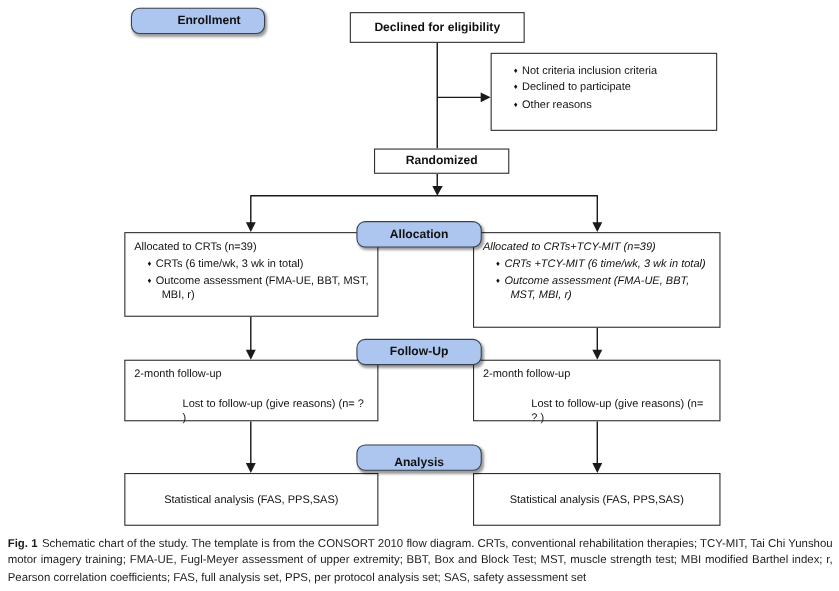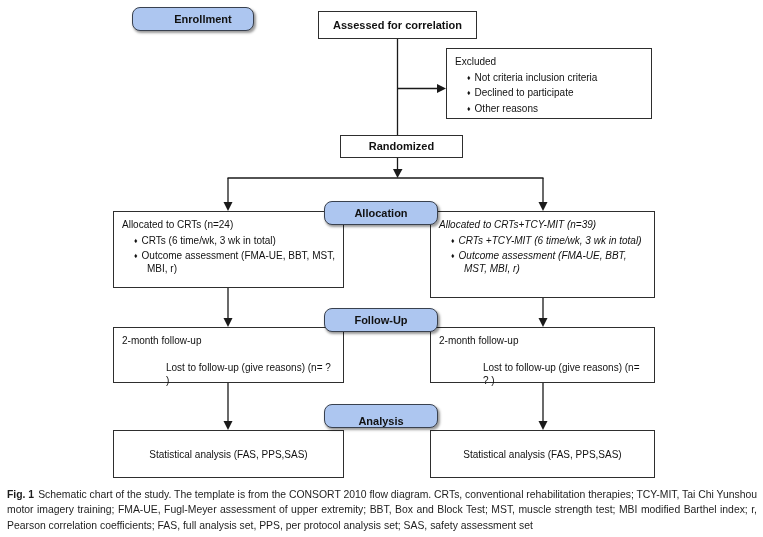--- a/index.html
+++ b/index.html
@@ -78,53 +78,52 @@
       <polygon points="397.5,178 393,169 402.5,169"></polygon>
       <polygon points="228,211 223.5,202 232.5,202"></polygon>
       <polygon points="543,211 538.5,202 547.5,202"></polygon>
       <polygon points="228,327 223.5,318 232.5,318"></polygon>
       <polygon points="543,327 538.5,318 547.5,318"></polygon>
       <polygon points="228,430 223.5,421 232.5,421"></polygon>
       <polygon points="543,430 538.5,421 547.5,421"></polygon>
     </g>
   </svg>
 
-  <div class="stage-label" style="left:132px; top:7px; width:122px; height:24px;padding-left:20px;">
+  <div class="stage-label" style="left:119px; top:7px; width:122px; height:24px;padding-left:20px;">
       <span>Enrollment</span>
     </div>
 
   <div class="stage-label" style="left:324px; top:201px; width:114px; height:24px;">
       <span>Allocation</span>
     </div>
 
   <div class="stage-label" style="left:324px; top:308px; width:114px; height:24px;">
       <span>Follow-Up</span>
     </div>
 
   <div class="stage-label" style="left:324px; top:404px; width:114px; height:24px;align-items:flex-end;">
       <span>Analysis</span>
     </div>
 
   <div class="box center" style="left:318px; top:11px; width:159px; height:28px;">
-    <span class="title-bold">Assessed for correlation</span>
+    <span class="title-bold">Declined for eligibility</span>
   </div>
 
   <div class="box pad" style="left:446px; top:48px; width:206px; height:71px;">
-    <div class="bt">Excluded</div>
     <div class="bl"><span class="bu">♦</span><span>Not criteria inclusion criteria</span></div>
     <div class="bl"><span class="bu">♦</span><span>Declined to participate</span></div>
     <div class="bl"><span class="bu">♦</span><span>Other reasons</span></div>
   </div>
 
   <div class="box center" style="left:340px; top:135px; width:123px; height:23px;text-align:right;">
     <span class="title-bold">Randomized</span>
   </div>
 
   <div class="box pad" style="left:113px; top:211px; width:231px; height:77px;">
-    <div class="bt">Allocated to CRTs (n=24)</div>
+    <div class="bt">Allocated to CRTs (n=39)</div>
     <div class="bl"><span class="bu">♦</span><span>CRTs (6 time/wk, 3 wk in total)</span></div>
     <div class="bl li-wrap"><span class="bu">♦</span><span>Outcome assessment (FMA-UE, BBT, MST, MBI, r)</span></div>
   </div>
 
   <div class="box pad" style="left:430px; top:211px; width:225px; height:87px;font-style:italic;">
     <div class="bt">Allocated to CRTs+TCY-MIT (n=39)</div>
     <div class="bl" style="white-space:nowrap;"><span class="bu">♦</span><span>CRTs +TCY-MIT (6 time/wk, 3 wk in total)</span></div>
     <div class="bl li-wrap"><span class="bu">♦</span><span>Outcome assessment (FMA-UE, BBT, MST, MBI, r)</span></div>
   </div>
 

